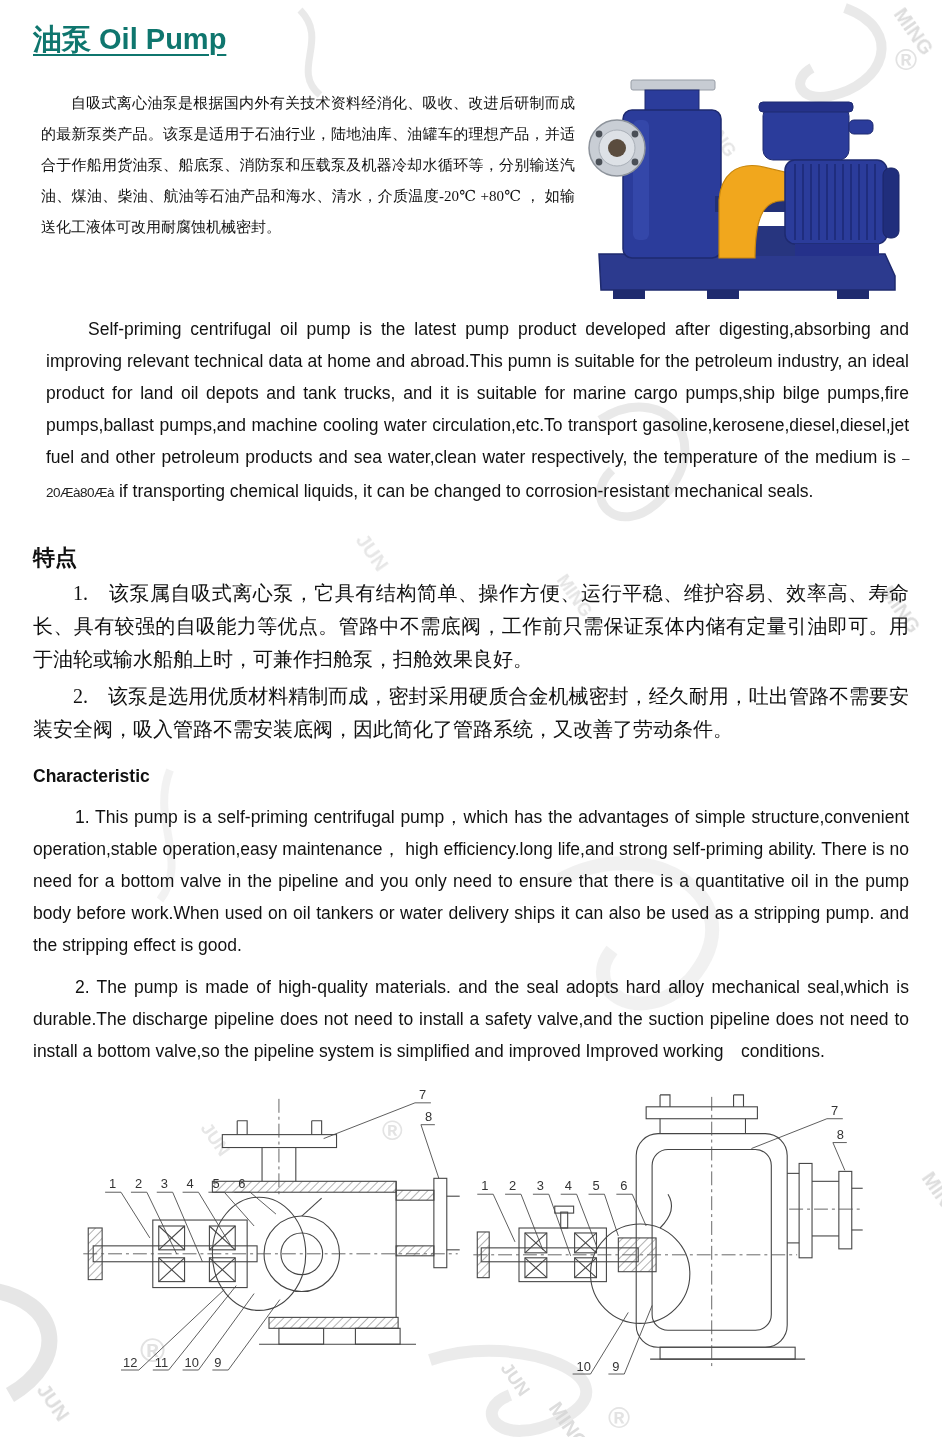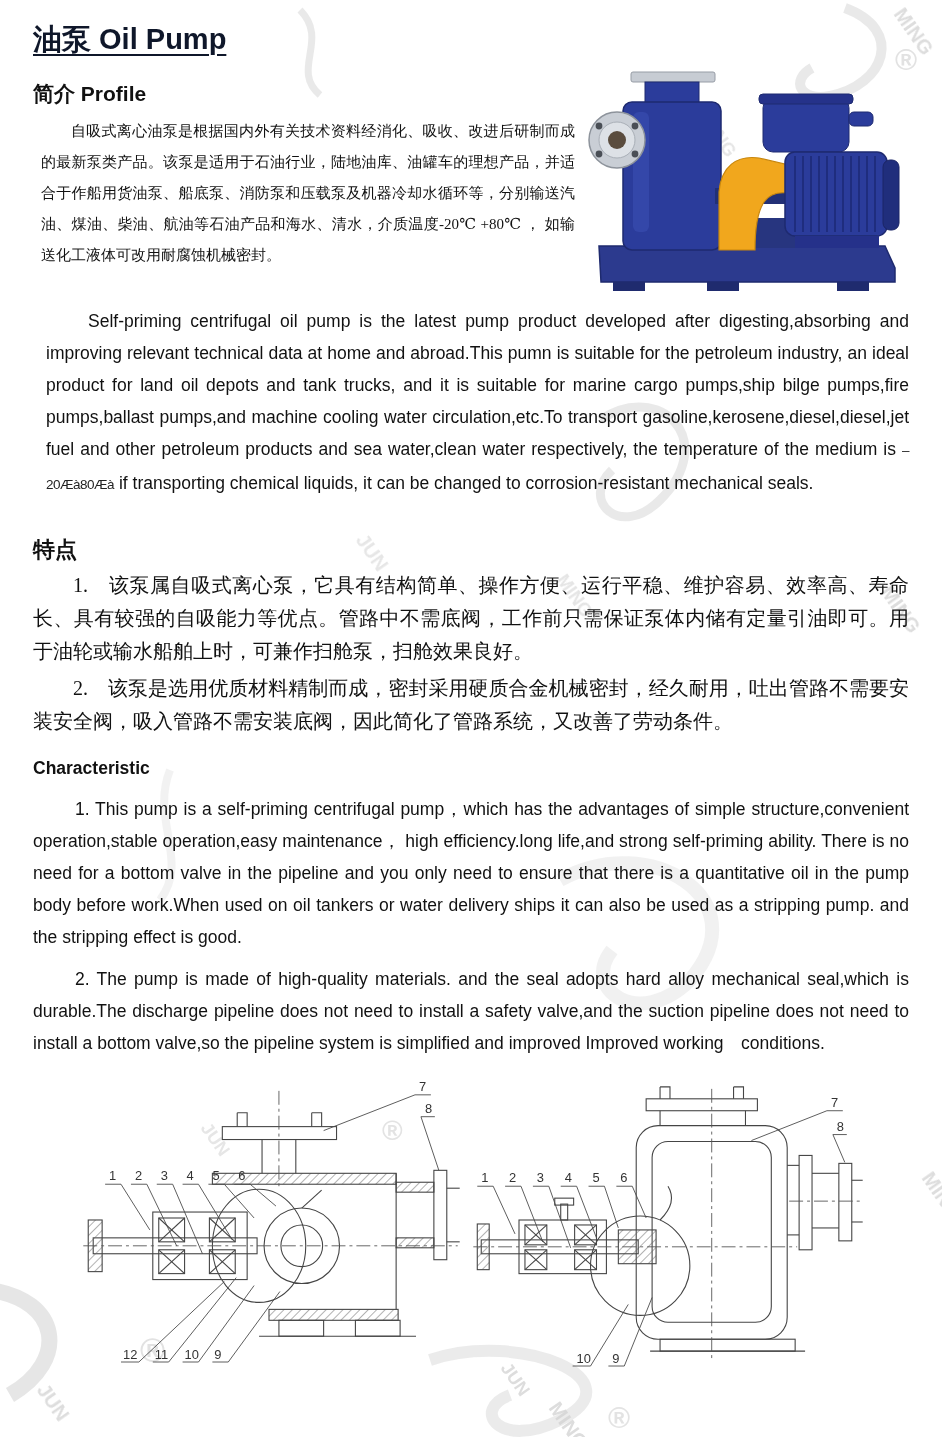--- a/index.html
+++ b/index.html
@@ -3,21 +3,21 @@
 <meta charset="utf-8">
 <style>
   html,body{margin:0;padding:0;}
   body{
     width:942px;height:1437px;overflow:hidden;background:#ffffff;
     font-family:"Liberation Sans",sans-serif;color:#111;position:relative;
   }
   .wm-layer{position:absolute;left:0;top:0;width:942px;height:1437px;z-index:0;pointer-events:none;}
   .page{position:relative;z-index:1;padding:14px 33px 0 33px;}
   .title{
-    font-size:29px;font-weight:bold;color:#0f172a;margin:6px 0 20px 0;
+    font-size:29px;font-weight:bold;color:#0f766e;margin:6px 0 20px 0;
     text-decoration:underline;text-underline-offset:5px;text-decoration-thickness:2px;
     display:inline-block;font-family:"Liberation Sans",sans-serif;
   }
   .h-profile{font-size:21px;font-weight:bold;margin:0 0 6px 0;font-family:"Liberation Sans",sans-serif;}
   .photo-float{float:right;width:322px;height:227px;margin:-10px 0 8px 12px;}
   .zh{
     font-family:"Liberation Serif","DejaVu Serif",serif;
     font-size:15px;line-height:31px;text-align:justify;margin:8px;
   }
   .zh.indent{text-indent:2em;}
@@ -116,21 +116,20 @@
             <line x1="272" y1="86" x2="272" y2="162"></line>
               <line x1="280" y1="86" x2="280" y2="162"></line>
             <line x1="288" y1="86" x2="288" y2="162"></line>
           </g>
           <rect x="296" y="90" width="16" height="70" rx="7" fill="#202e7c" stroke="#1a2566"></rect>
           <rect x="208" y="166" width="84" height="12" fill="#25318a"></rect>
         </g>
       </svg>
     </div>
 
-    <h2 class="h-profile">简介 Profile</h2>
     <p class="zh indent">自吸式离心油泵是根据国内外有关技术资料经消化、吸收、改进后研制而成的最新泵类产品。该泵是适用于石油行业，陆地油库、油罐车的理想产品，并适合于作船用货油泵、船底泵、消防泵和压载泵及机器冷却水循环等，分别输送汽油、煤油、柴油、航油等石油产品和海水、清水，介质温度-20℃ +80℃ ， 如输送化工液体可改用耐腐蚀机械密封。</p>
 
     <p class="en indent en-profile"><span>Self-priming centrifugal oil pump is the latest pump product developed after digesting,absorbing and improving relevant technical data at home and abroad.This pumn is suitable for the petroleum industry, an ideal product for land oil depots and tank trucks, and it is suitable for marine cargo pumps,ship bilge pumps,fire pumps,ballast pumps,and machine cooling water circulation,etc.To transport gasoline,kerosene,diesel,diesel,jet fuel and other petroleum products and sea water,clean water respectively, the temperature of the medium is </span><span class="temp-garbled">–20Æà80Æà</span><span> if transporting chemical liquids, it can be changed to corrosion-resistant mechanical seals.</span></p>
   </div>
 
   <div>
     <h2 class="h-tedian">特点</h2>
     <p class="zh indent zh-item">1.　该泵属自吸式离心泵，它具有结构简单、操作方便、运行平稳、维护容易、效率高、寿命长、具有较强的自吸能力等优点。管路中不需底阀，工作前只需保证泵体内储有定量引油即可。用于油轮或输水船舶上时，可兼作扫舱泵，扫舱效果良好。</p>
     <p class="zh indent zh-item">2.　该泵是选用优质材料精制而成，密封采用硬质合金机械密封，经久耐用，吐出管路不需要安装安全阀，吸入管路不需安装底阀，因此简化了管路系统，又改善了劳动条件。</p>
 

